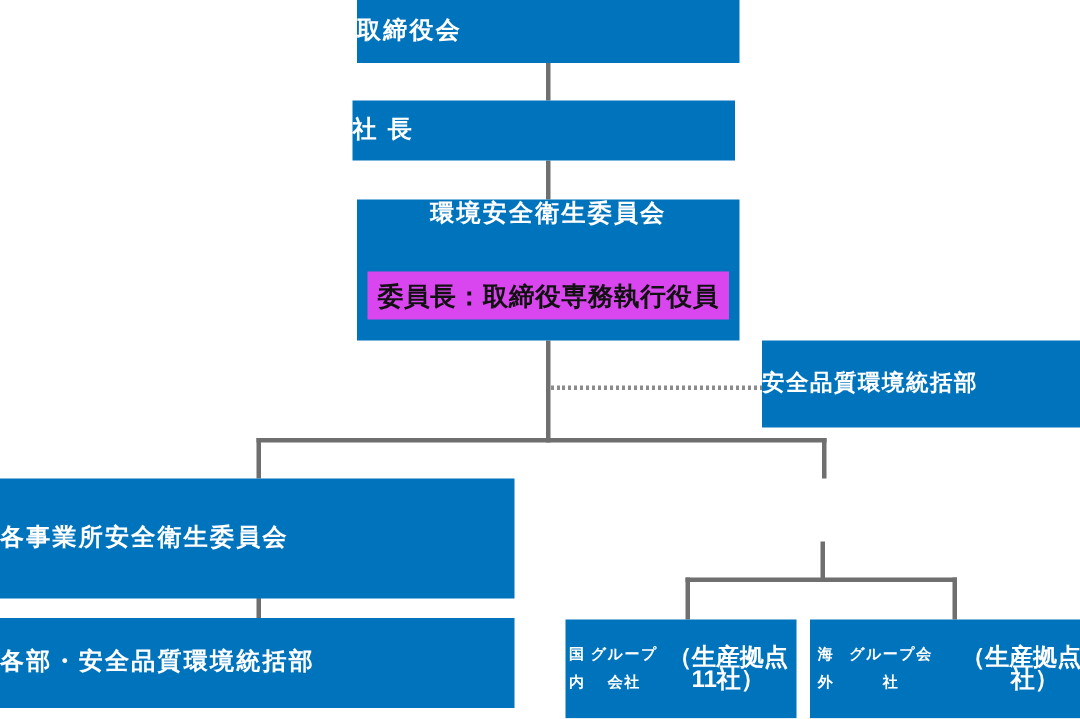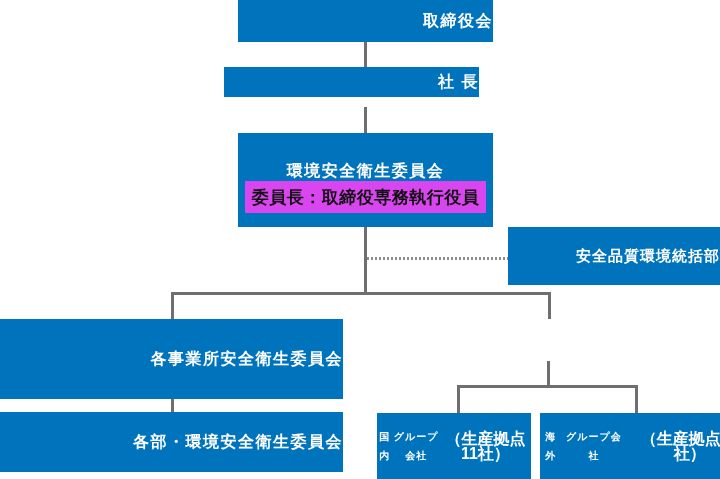--- a/index.html
+++ b/index.html
@@ -9,40 +9,40 @@
     background:#ffffff;
     overflow:hidden;
     font-family:"Liberation Sans","DejaVu Sans",sans-serif;
   }
   .node {
     position:absolute;
     background:#0073bd;
     color:#ffffff;
     display:flex;
     align-items:center;
-    justify-content:flex-end;
+    justify-content:flex-start;
     text-align:center;
     font-weight:bold;
     box-sizing:border-box;
   }
   .lbl {
     font-size:16px;
     letter-spacing:1.5px;
     line-height:1.25;
   }
   
   .node-committee {
     flex-direction:column;
     justify-content:flex-start;
     align-items:stretch;
   }
   .committee-title {
     height:48px;
     display:flex;
-    align-items:flex-end;
+    align-items:flex-start;
     justify-content:center;
   }
   .chair-box {
     margin:0 7px;
     height:32px;
     background:#d946ef;
     color:#111111;
     display:flex;
     align-items:center;
     justify-content:center;
@@ -81,21 +81,21 @@
   <div class="vline" style="left:171px;top:384px;width:3px;height:28px;"></div>
   <div class="vline" style="left:547px;top:361px;width:3px;height:27px;"></div>
   <div class="hline" style="left:457px;top:385px;width:181px;height:3px;"></div>
   <div class="vline" style="left:457px;top:385px;width:3px;height:28px;"></div>
   <div class="vline" style="left:635px;top:385px;width:3px;height:28px;"></div>
 
   <div class="node" style="left:238px;top:0;width:255px;height:42px;">
     <span class="lbl">取締役会</span>
   </div>
 
-  <div class="node" style="left:224px;top:67px;width:255px;height:30px;">
+  <div class="node" style="left:235px;top:67px;width:255px;height:40px;">
     <span class="lbl">社 長</span>
   </div>
 
   <div class="node node-committee" style="left:238px;top:133px;width:255px;height:94px;">
     <div class="committee-title">
       <span class="lbl">環境安全衛生委員会</span>
     </div>
     <div class="chair-box">
       <span>委員長：取締役専務執行役員</span>
     </div>
@@ -103,21 +103,21 @@
 
   <div class="node node-col" style="left:508px;top:227px;width:212px;height:58px;">
     <span class="sec-line">安全品質環境統括部</span>
   </div>
 
   <div class="node" style="left:0;top:319px;width:343px;height:80px;">
     <span class="lbl">各事業所安全衛生委員会</span>
   </div>
 
   <div class="node" style="left:0;top:412px;width:343px;height:60px;">
-    <span class="lbl">各部・環境安全衛生委員会</span>
+    <span class="lbl">各部・安全品質環境統括部</span>
   </div>
 
 
   <div class="node node-col" style="left:377px;top:413px;width:154px;height:66px;">
     <span class="grp-line">国内</span>
     <span class="grp-line">グループ会社</span>
     <span class="grp-sub">（生産拠点11社）</span>
   </div>
 
   <div class="node node-col" style="left:540px;top:413px;width:213px;height:66px;">

